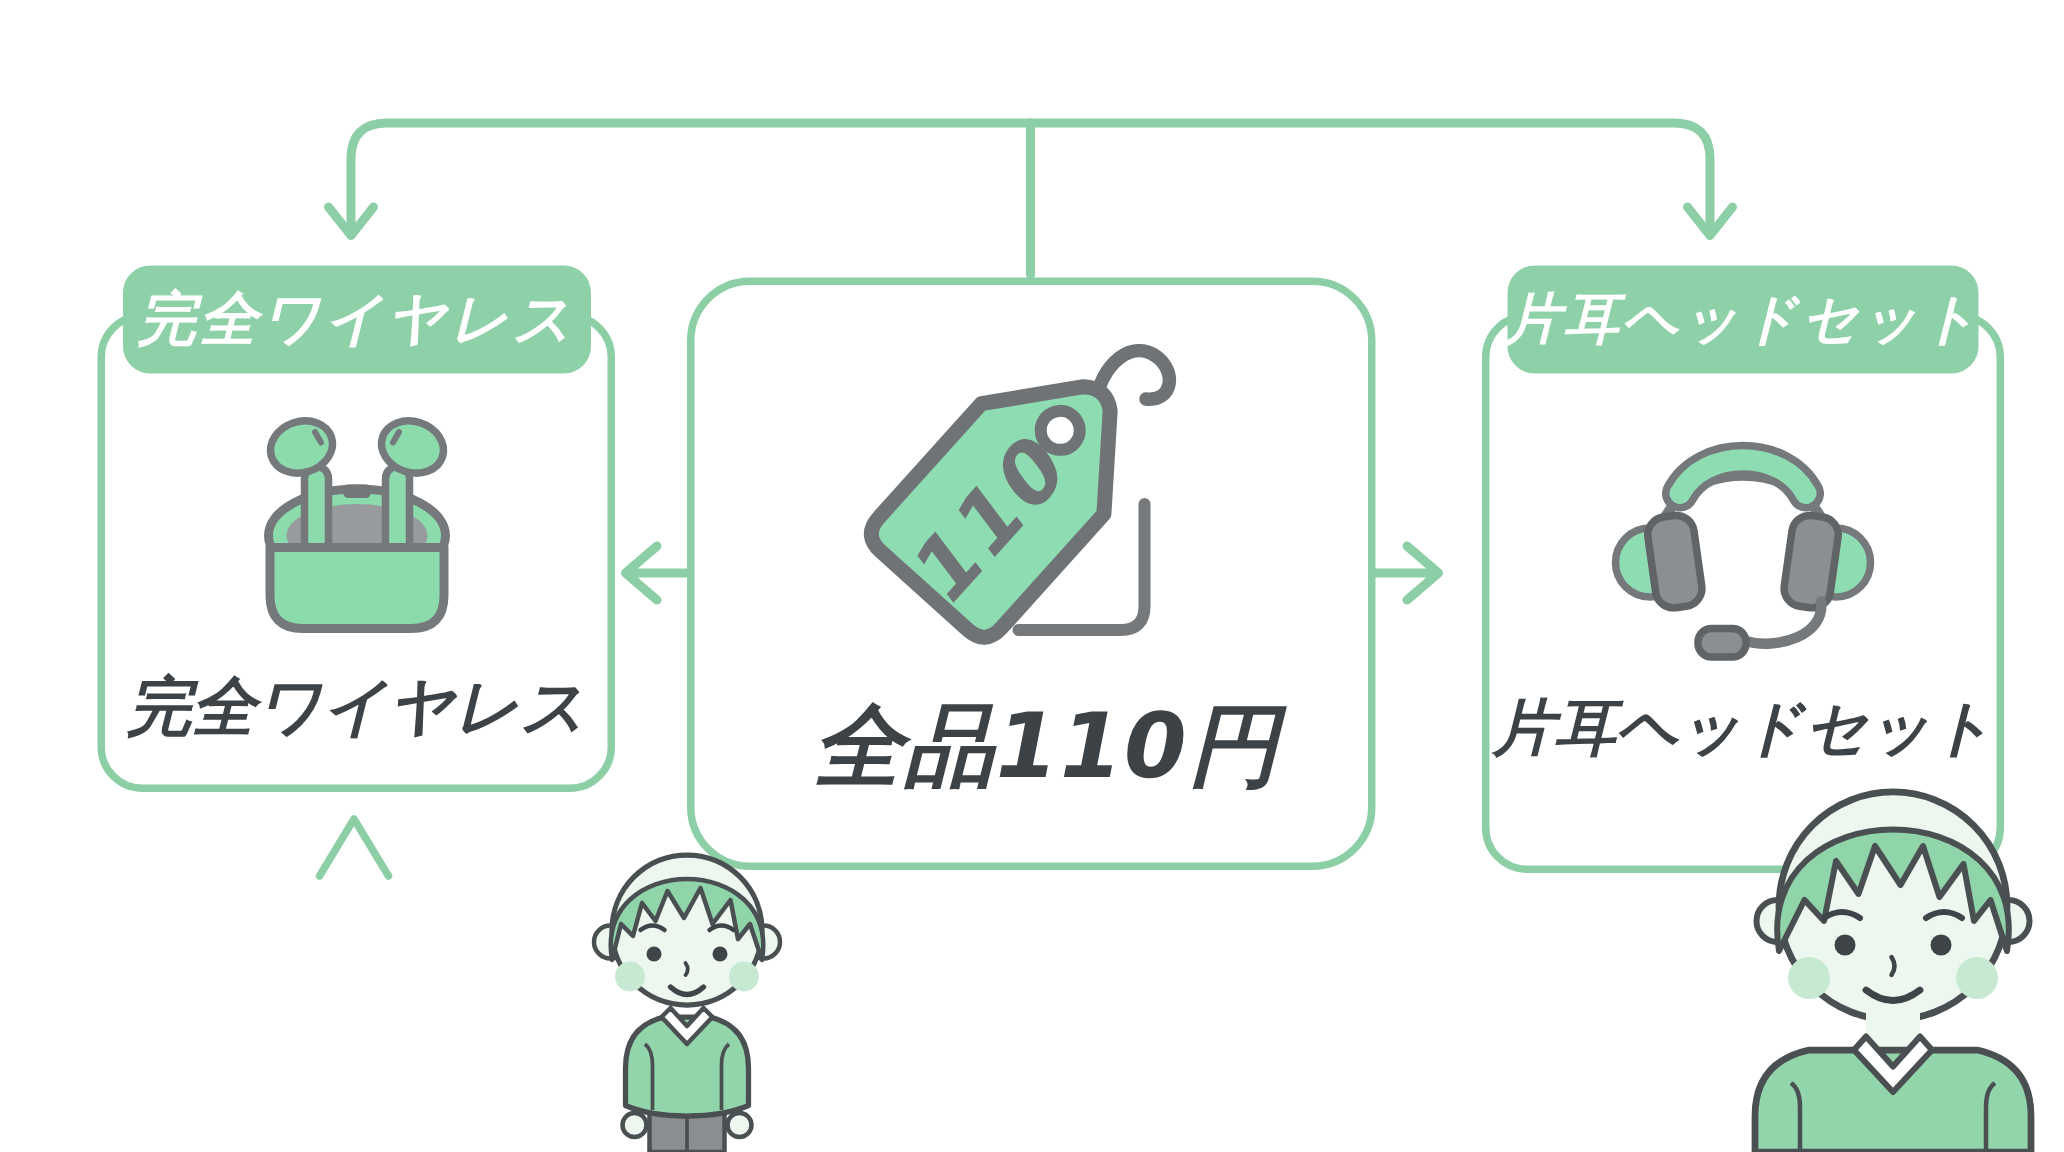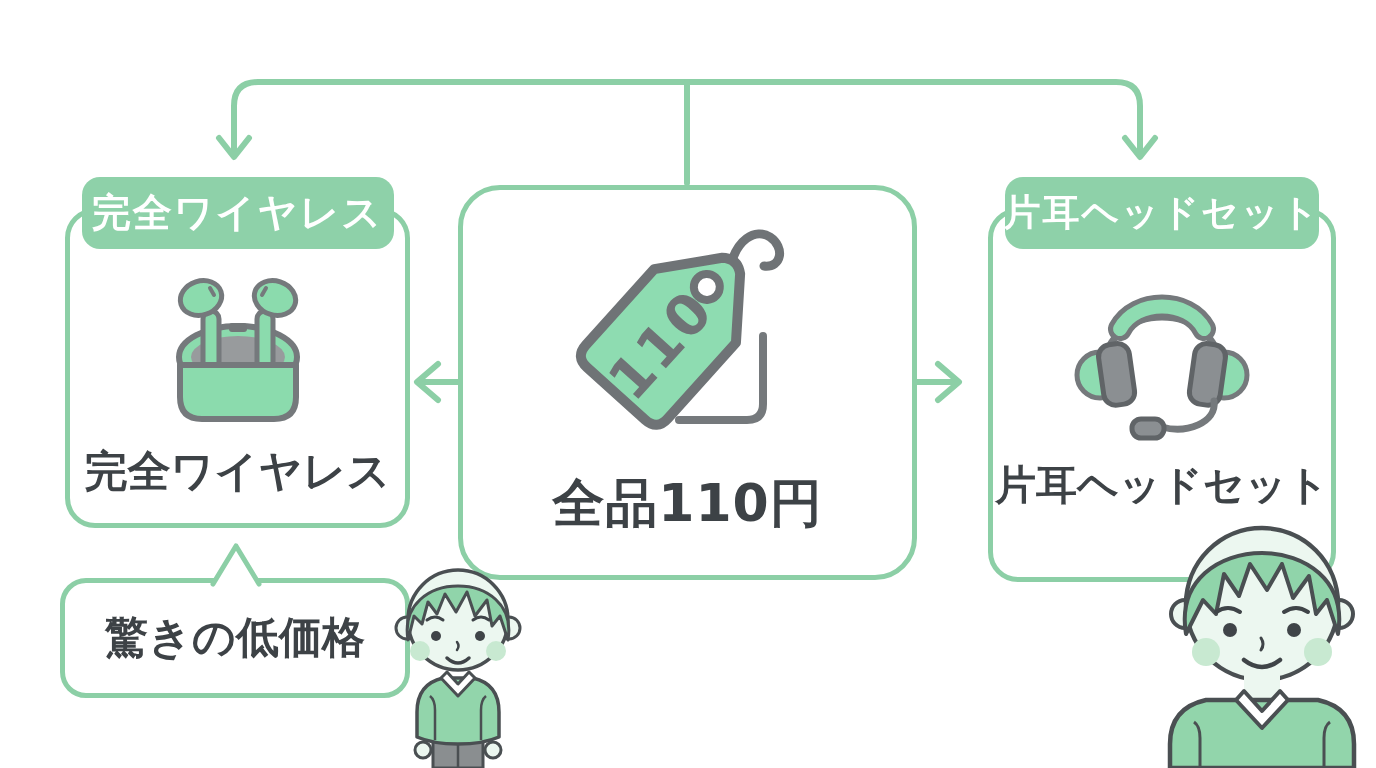--- a/index.html
+++ b/index.html
@@ -1,37 +1,38 @@
 <!DOCTYPE html>
 <html><head>
 <meta charset="utf-8">
 <style>
   html,body{margin:0;padding:0;background:#ffffff;}
   #canvas{
     position:relative;width:1376px;height:768px;overflow:hidden;background:#ffffff;
     font-family:"DejaVu Sans","Liberation Sans",sans-serif;
+    font-style:italic;
   }
   .box{
     position:absolute;background:#ffffff;border:5px solid #8ccfa6;border-radius:30px;
     box-sizing:border-box;z-index:2;
   }
   #center-box{border-radius:42px;}
   .pill{
     position:absolute;left:50%;transform:translateX(-50%);
     background:#8ed1a9;border-radius:18px;color:#ffffff;
     display:flex;align-items:center;justify-content:center;
     font-weight:bold;letter-spacing:2px;z-index:3;white-space:nowrap;
   }
   .box-label{
     position:absolute;left:0;width:100%;text-align:center;
     color:#3d4246;font-weight:800;white-space:nowrap;z-index:3;
   }
   #center-title{
     position:absolute;left:0;width:100%;bottom:36px;text-align:center;
-    color:#3d4246;font-weight:800;font-size:52px;letter-spacing:1px;z-index:3;white-space:nowrap;
+    color:#3d4246;font-weight:800;font-size:60px;letter-spacing:1px;z-index:3;white-space:nowrap;padding-left:10px;
   }
   .icon-wrap{position:absolute;left:50%;transform:translateX(-50%);z-index:3;}
   #callout{
     position:absolute;left:60px;top:578px;width:350px;height:120px;
     background:#fff;border:5px solid #8ccfa6;border-radius:26px;box-sizing:border-box;
     display:flex;align-items:center;justify-content:center;z-index:2;
   }
   #callout .txt{color:#3d4246;font-weight:800;font-size:43px;white-space:nowrap;}
   .abs{position:absolute;}
 </style>
@@ -111,23 +112,20 @@
         <circle cx="150" cy="104" r="23" fill="#8edcb1" stroke="#75797c" stroke-width="5"></circle>
         <rect x="118" y="73" width="31" height="61" rx="12" transform="rotate(8 134 103)" fill="#8b8f92" stroke="#606467" stroke-width="5"></rect>
 
         <path d="M140,130 C143,152 112,163 88,156" stroke="#75797c" stroke-width="7" fill="none" stroke-linecap="round"></path>
         <rect x="58" y="148" width="32" height="19" rx="9" fill="#8b8f92" stroke="#606467" stroke-width="5"></rect>
       </svg>
     </div>
     <div class="box-label" style="bottom:64px;font-size:41px;">片耳ヘッドセット</div>
   </div>
 
-  <div id="callout">
-    <span class="txt">驚きの低価格</span>
-  </div>
   <svg class="abs" style="left:210px;top:540px;z-index:2;" width="52" height="48" viewBox="0 0 52 48">
     <path d="M3,44 L26,6 L49,44 Z" fill="#ffffff"></path>
     <path d="M3,44 L26,6 L49,44" fill="none" stroke="#8ccfa6" stroke-width="5" stroke-linecap="round" stroke-linejoin="round"></path>
   </svg>
 
   <svg class="abs" style="left:383px;top:554px;z-index:5;" width="150" height="214" viewBox="0 0 150 214" fill="none">
     <circle cx="24" cy="74" r="11" fill="#ecf7f0" stroke="#4a4f52" stroke-width="3"></circle>
     <circle cx="126" cy="74" r="11" fill="#ecf7f0" stroke="#4a4f52" stroke-width="3"></circle>
     <circle cx="75" cy="66" r="50" fill="#ecf7f0" stroke="#4a4f52" stroke-width="3.5"></circle>
     <path d="M25,86 C13,14 137,14 125,86 L117,62 L109,72 L104,46 L92,62 L84,38 L73,58 L62,40 L54,60 L45,48 L39,70 L31,62 Z" fill="#90d4aa" stroke="#4a4f52" stroke-width="3" stroke-linejoin="round"></path>

